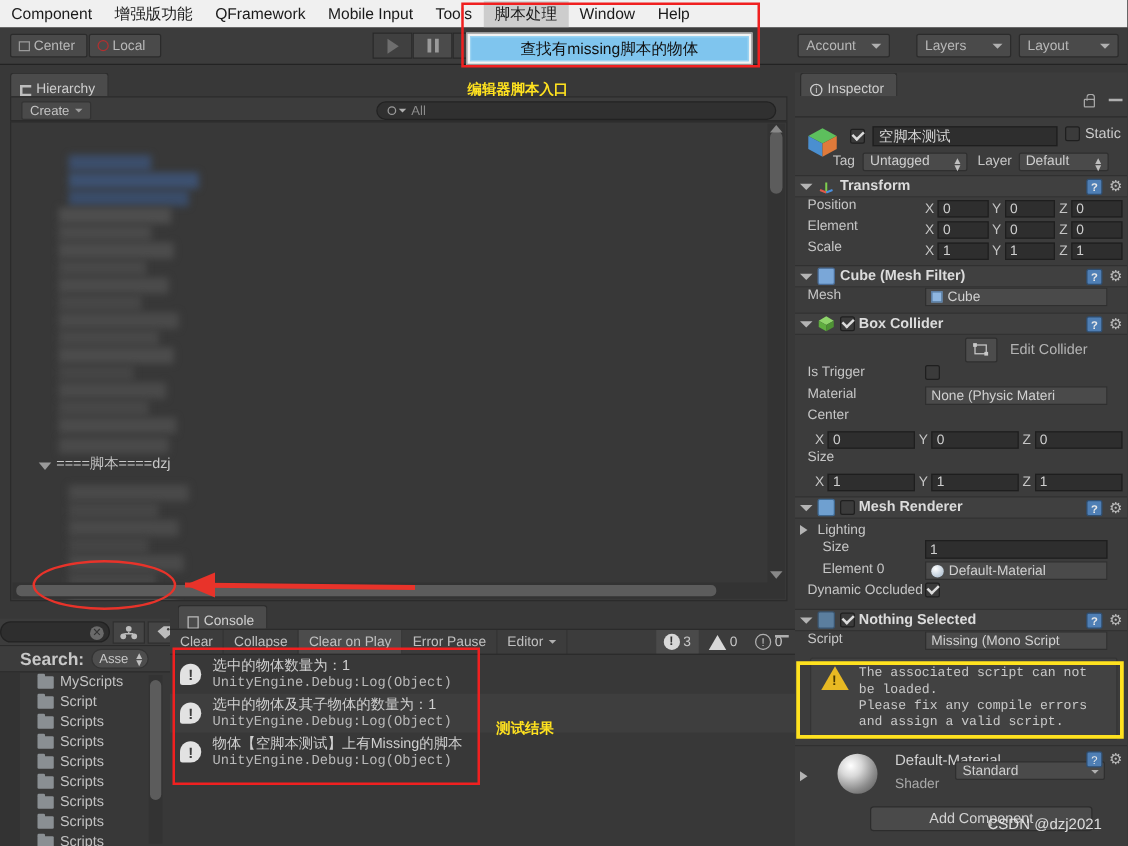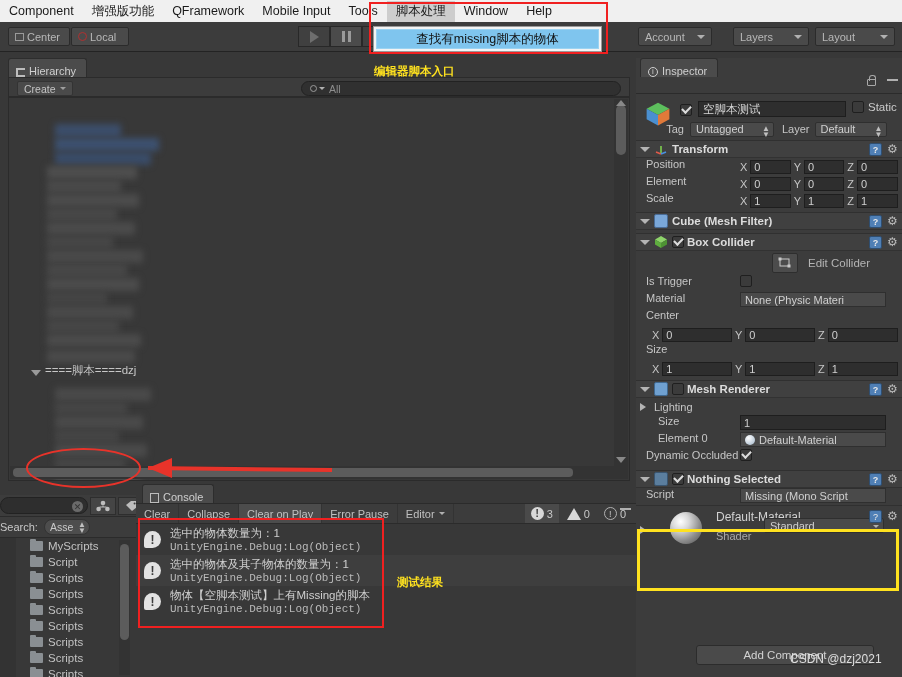--- a/index.html
+++ b/index.html
@@ -118,21 +118,21 @@
     pointer-events: none;
   }
 
   
   #project { position: absolute; left: 0; top: 495px; width: 136px; height: 182px; background: #383838; }
   #proj-top { position:absolute; left:0; top:0; width:136px; height:22px; background:#3c3c3c; border-bottom:1px solid #2b2b2b;}
   .proj-icbtn { position:absolute; top:2px; width:26px; height:18px; background:#454545; border:1px solid #2e2e2e; display:flex;align-items:center;justify-content:center;}
   .search-clear { position:absolute; left:0; top:2px; width:88px; height:17px; background:#2e2e2e; border:1px solid #222; border-radius:9px;}
   .xcircle { position:absolute; right:4px; top:3px; width:11px;height:11px;border-radius:50%;background:#6a6a6a; color:#333; font-size:9px; display:flex;align-items:center;justify-content:center;}
   #proj-searchrow { position:absolute; left:0; top:22px; width:136px; height:20px; background:#3c3c3c; display:flex; align-items:center; }
-  .srch-label { color:#c8c8c8; font-weight:normal; font-size:11px;}
+  .srch-label { margin-left: 16px; color:#c8c8c8; font-weight:bold; font-size:14px;}
   .asset-pill { margin-left:6px; width:46px; height:16px; background:#4d4d4d; border:1px solid #333; border-radius:8px; color:#c9c9c9; font-size:10.5px; display:flex;align-items:center; padding-left:5px; position:relative;}
   .updown { position:absolute; right:3px; top:2px; font-size:8px; line-height:6px; color:#c0c0c0;}
   #proj-list { position:absolute; left:0; top:42px; width:136px; height:140px; background:#383838; border-top:1px solid #2b2b2b;}
   .folder-row { height:16px; display:flex; align-items:center; padding-left:30px; color:#c2c2c2; font-size:11.5px;}
   .folder-ic { width:13px;height:10px;background:#8a8f93;border-radius:1px;margin-right:5px; position:relative; flex:none;}
   .folder-ic:after{content:"";position:absolute;left:0;top:-2px;width:6px;height:3px;background:#8a8f93;border-radius:1px;}
   .proj-left-strip { position:absolute; left:0; top:0; width:16px; height:140px; background:#333;}
 
   
   #console { position: absolute; left: 136px; top: 484px; width: 500px; height: 193px; background:#383838;}
@@ -587,20 +587,27 @@
         </span>
       </div>
 
       <div class="comp-header" style="margin-top:3px;">
         <span class="foldout"></span>
         <span class="comp-ic" style="background:#7aa7d8;border:1px solid #4a6c96;"></span>
         <span>Cube (Mesh Filter)</span>
         <span class="help-ic">?</span>
         <span class="gear-ic">⚙</span>
       </div>
+      <div class="prow">
+        <span class="plabel">Mesh</span>
+        <span class="wide-fld" style="flex:1;margin-right:16px;">
+          <span style="width:9px;height:9px;background:#8fb6e0;border:1px solid #55789e;display:inline-block;"></span>
+          <span>Cube</span>
+        </span>
+      </div>
 
       <div class="comp-header" style="margin-top:3px;">
         <span class="foldout"></span>
         <svg class="comp-ic" viewBox="0 0 14 14">
           <polygon points="7,1 13,4.5 7,8 1,4.5" fill="#8ed46a"></polygon>
           <polygon points="1,4.5 7,8 7,13 1,9.5" fill="#5fae3f"></polygon>
           <polygon points="13,4.5 7,8 7,13 13,9.5" fill="#4e9334"></polygon>
         </svg>
         <span class="chk on" style="margin-right:3px;"></span>
         <span>Box Collider</span>
@@ -701,20 +708,28 @@
         <span class="comp-ic" style="background:#5b7e9e;border:1px solid #3a5570;"></span>
         <span class="chk on" style="margin-right:3px;"></span>
         <span>Nothing Selected</span>
         <span class="help-ic">?</span>
         <span class="gear-ic">⚙</span>
       </div>
       <div class="prow">
         <span class="plabel">Script</span>
         <span class="wide-fld" style="flex:1;margin-right:16px;">Missing (Mono Script</span>
       </div>
+      <div class="warnbox">
+        <span class="warn-tri"></span>
+        <span class="warn-lines">
+          <span style="display:block;">The associated script can not be loaded.</span>
+          <span style="display:block;">Please fix any compile errors</span>
+          <span style="display:block;">and assign a valid script.</span>
+        </span>
+      </div>
 
       <div class="mat-block">
         <span class="foldout closed" style="position:absolute;left:4px;top:20px;"></span>
         <span class="mat-sphere"></span>
         <span style="position:absolute;left:80px;top:4px;color:#d2d2d2;font-size:12px;">Default-Material</span>
         <span style="position:absolute;left:80px;top:24px;color:#a9a9a9;font-size:11px;">Shader</span>
         <span class="mini-pill" style="position:absolute;left:128px;top:12px;width:120px;">
           <span>Standard</span>
           <span class="caret" style="position:absolute;right:4px;top:6px;border-left-width:3px;border-right-width:3px;border-top-width:3px;margin:0;"></span>
         </span>

